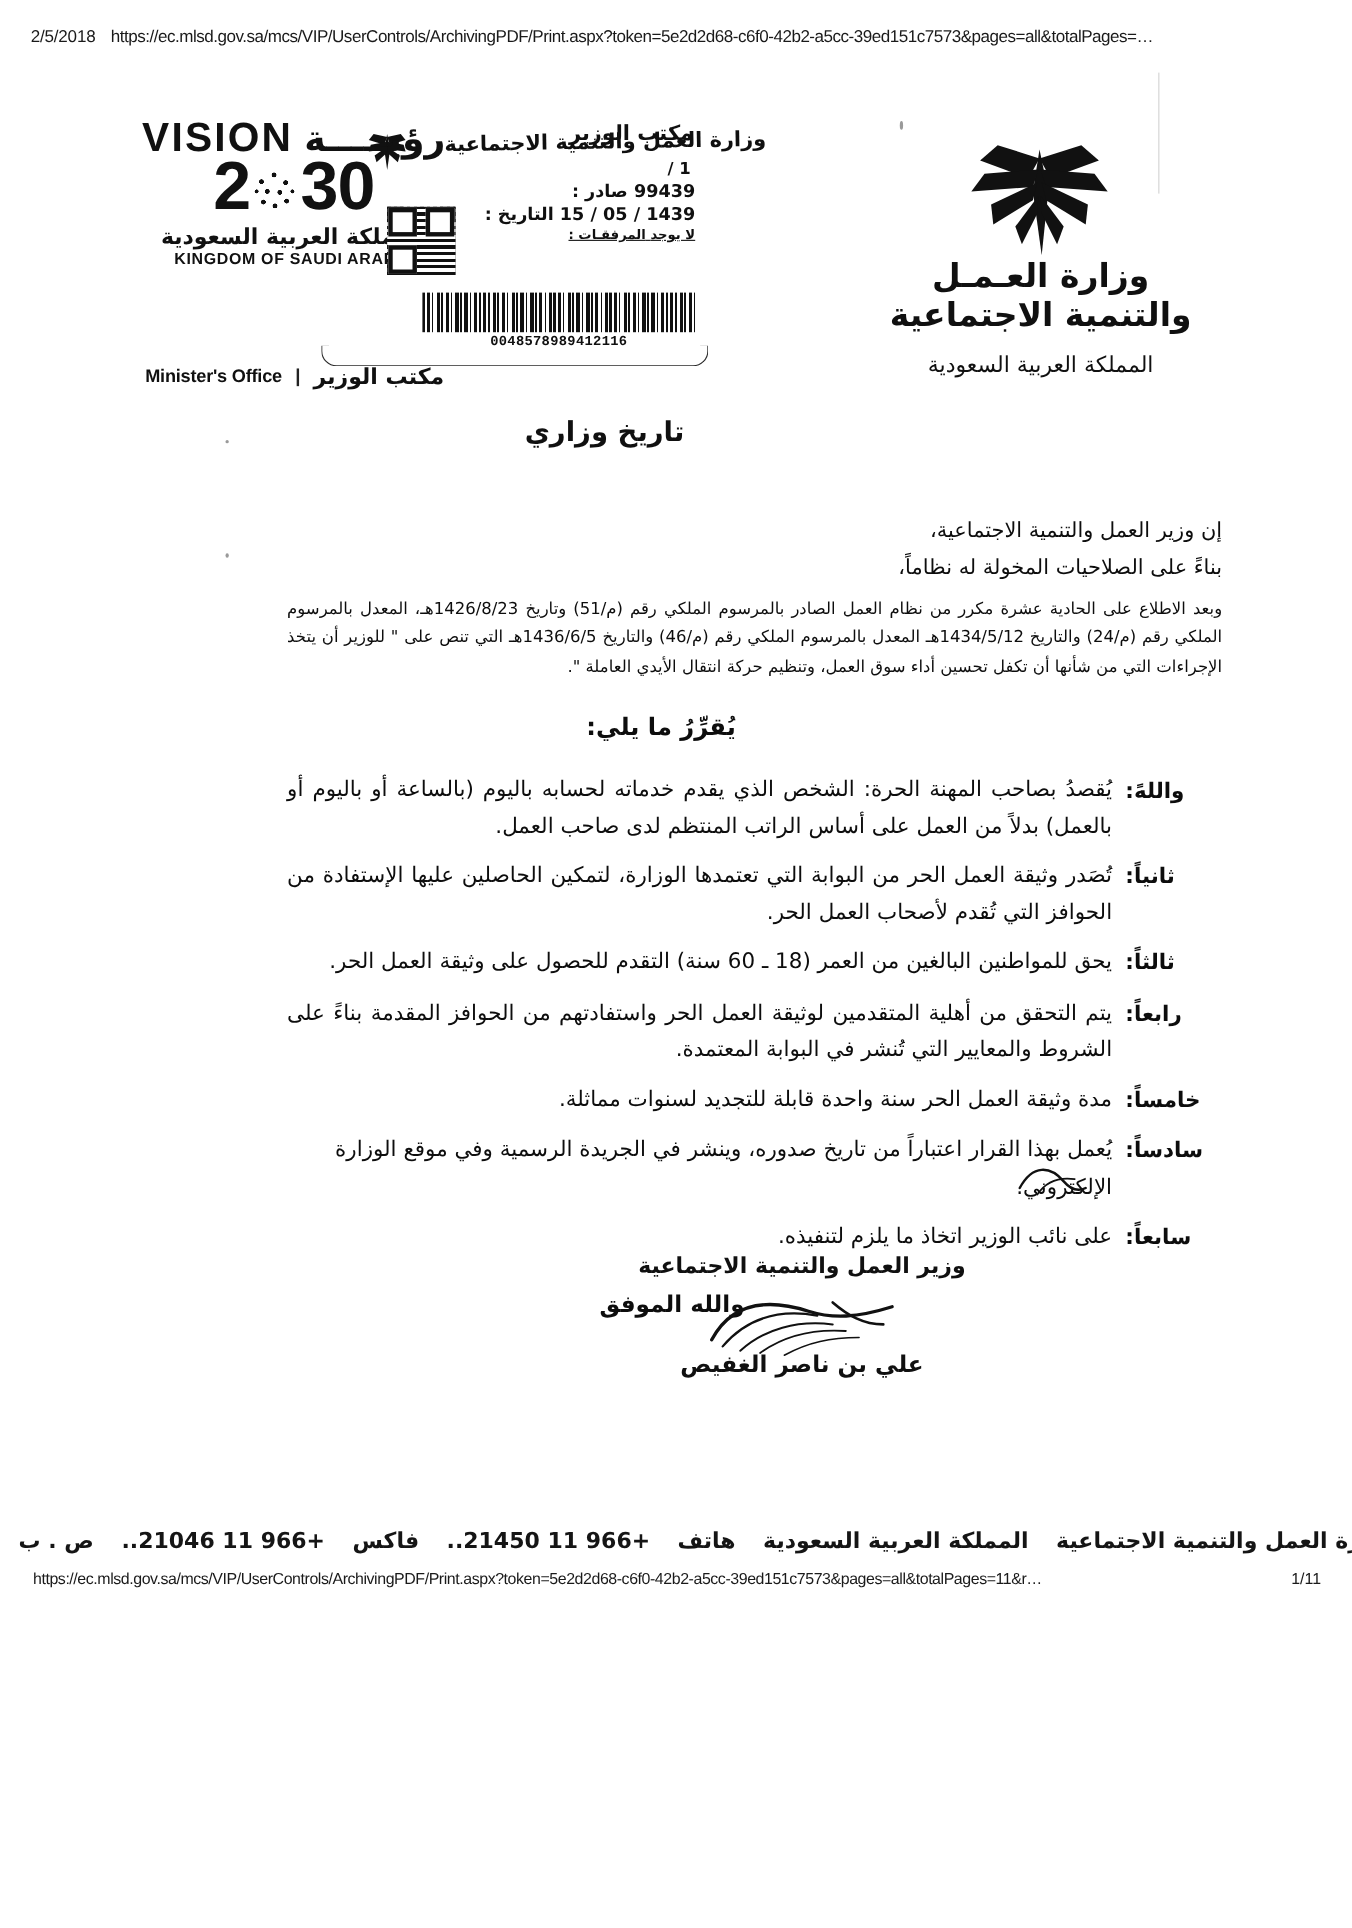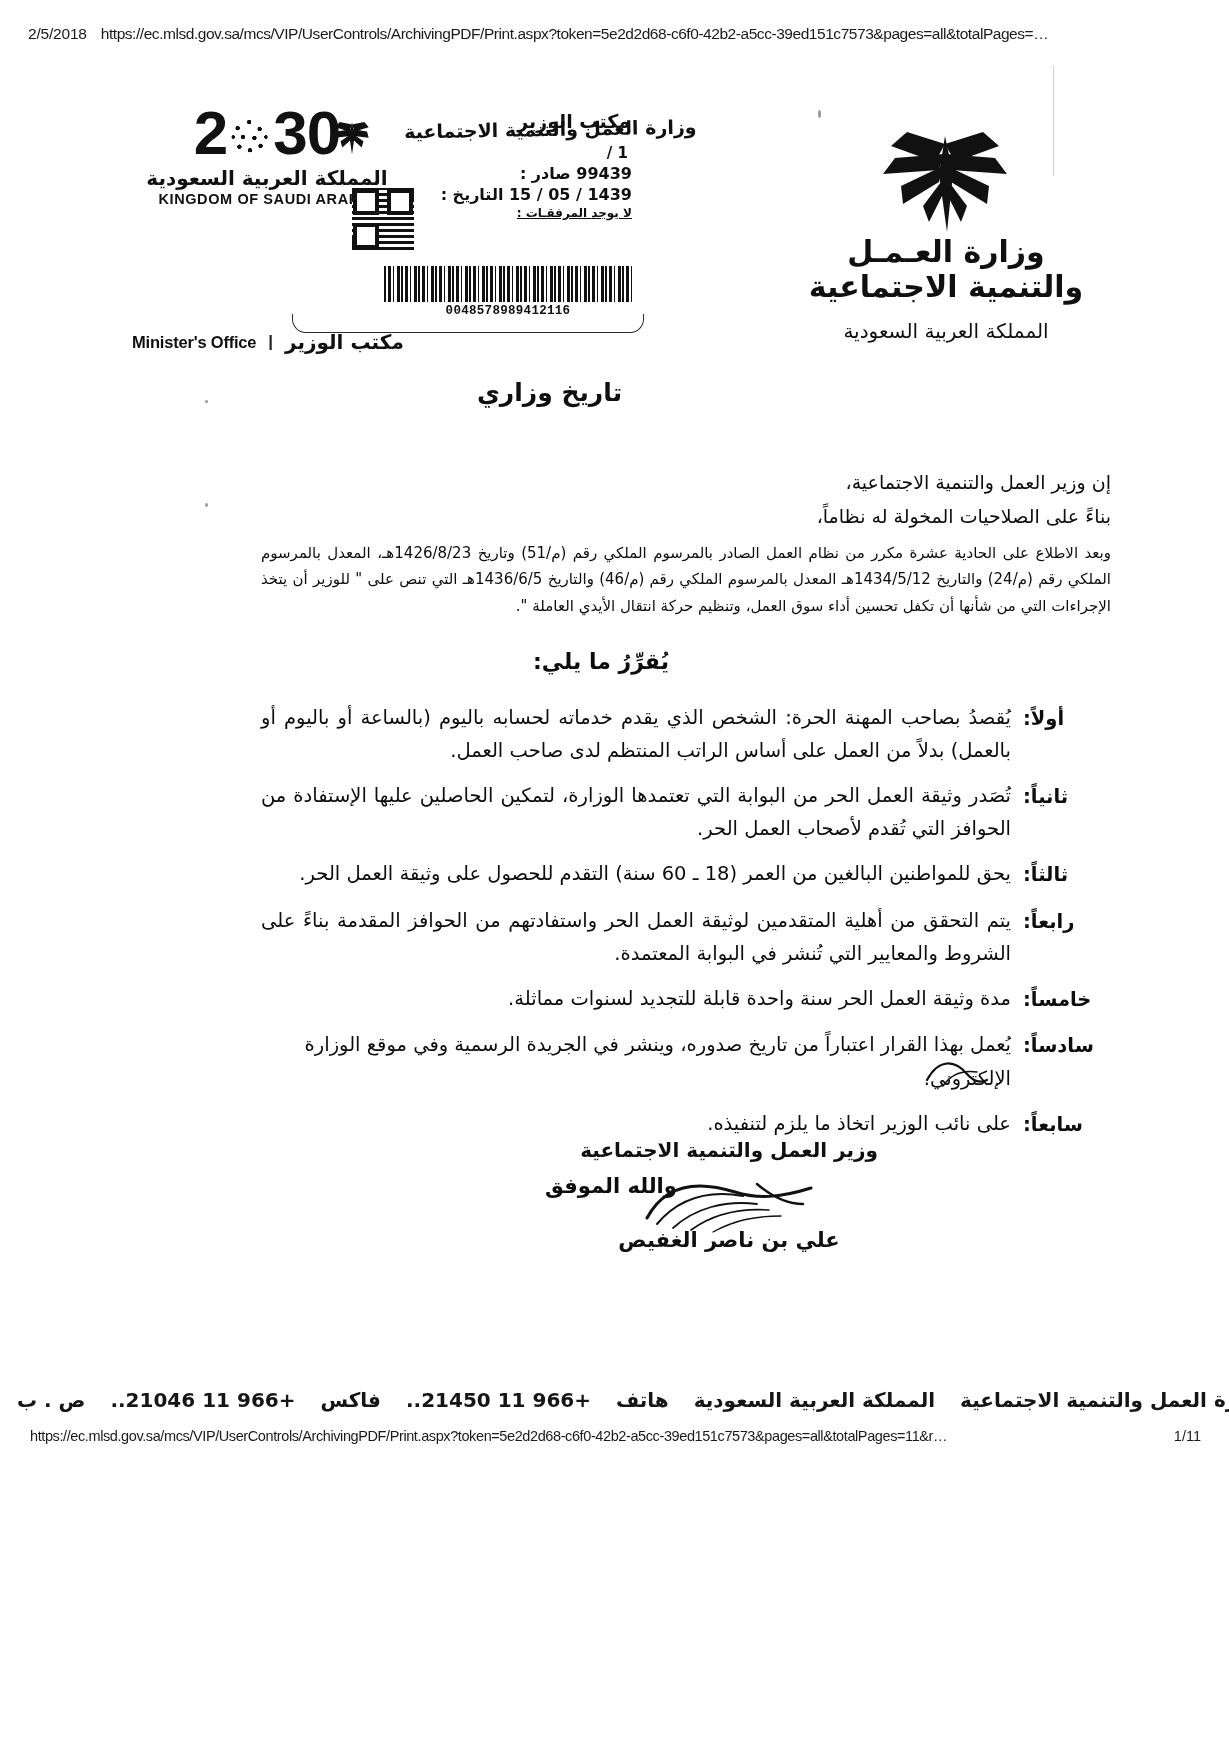--- a/index.html
+++ b/index.html
@@ -274,20 +274,24 @@
         <path d="M50 24 L22 18 L12 30 L44 40 Z"></path>
         <path d="M50 34 L84 40 L88 54 L54 50 Z"></path>
         <path d="M50 34 L16 40 L12 54 L46 50 Z"></path>
         <path d="M50 44 L76 62 L72 76 L52 58 Z"></path>
         <path d="M50 44 L24 62 L28 76 L48 58 Z"></path>
       </g>
     </svg>
     <div class="ministry-top">وزارة العمل والتنمية الاجتماعية</div>
 
     <div class="vision">
+      <div class="v-row1">
+        <span>VISION</span>
+        <span class="ar">رؤيـــــة</span>
+      </div>
       <div class="v-2030">
         <span>2</span>
         <span class="emblem"></span>
         <span>30</span>
       </div>
       <div class="v-ar">المملكة العربية السعودية</div>
       <div class="v-en">KINGDOM OF SAUDI ARABIA</div>
     </div>
 
     <div class="stamp">
@@ -345,21 +349,21 @@
 
   <div class="body">
     <p class="pre-l1">إن وزير العمل والتنمية الاجتماعية،</p>
     <p class="pre-l2">بناءً على الصلاحيات المخولة له نظاماً،</p>
     <p class="pre-block">وبعد الاطلاع على الحادية عشرة مكرر من نظام العمل الصادر بالمرسوم الملكي رقم (م/51) وتاريخ 1426/8/23هـ، المعدل بالمرسوم الملكي رقم (م/24) والتاريخ 1434/5/12هـ المعدل بالمرسوم الملكي رقم (م/46) والتاريخ 1436/6/5هـ التي تنص على " للوزير أن يتخذ الإجراءات التي من شأنها أن تكفل تحسين أداء سوق العمل، وتنظيم حركة انتقال الأيدي العاملة ".</p>
 
     <p class="decides">يُقرِّرُ ما يلي:</p>
 
     <ul class="clauses">
       <li class="clause">
-        <span class="num">أولاً</span>
+        <span class="num">واللهً</span>
         <span class="txt">يُقصدُ بصاحب المهنة الحرة: الشخص الذي يقدم خدماته لحسابه باليوم (بالساعة أو باليوم أو بالعمل) بدلاً من العمل على أساس الراتب المنتظم لدى صاحب العمل.</span>
       </li>
       <li class="clause">
         <span class="num">ثانياً</span>
         <span class="txt">تُصَدر وثيقة العمل الحر من البوابة التي تعتمدها الوزارة، لتمكين الحاصلين عليها الإستفادة من الحوافز التي تُقدم لأصحاب العمل الحر.</span>
       </li>
       <li class="clause">
         <span class="num">ثالثاً</span>
         <span class="txt one-line">يحق للمواطنين البالغين من العمر (18 ـ 60 سنة) التقدم للحصول على وثيقة العمل الحر.</span>
       </li>

